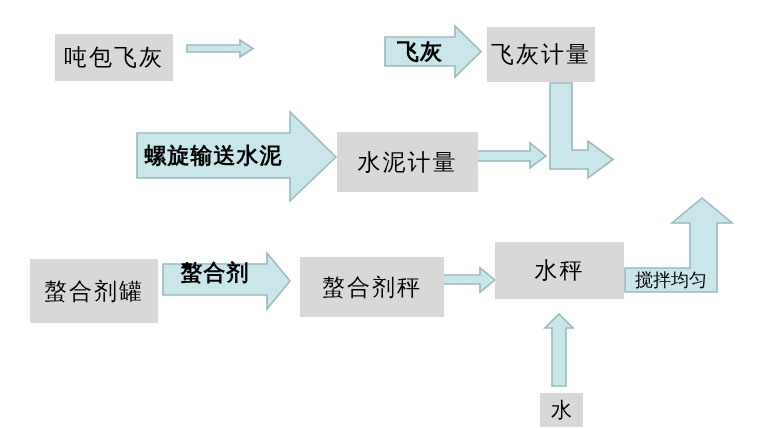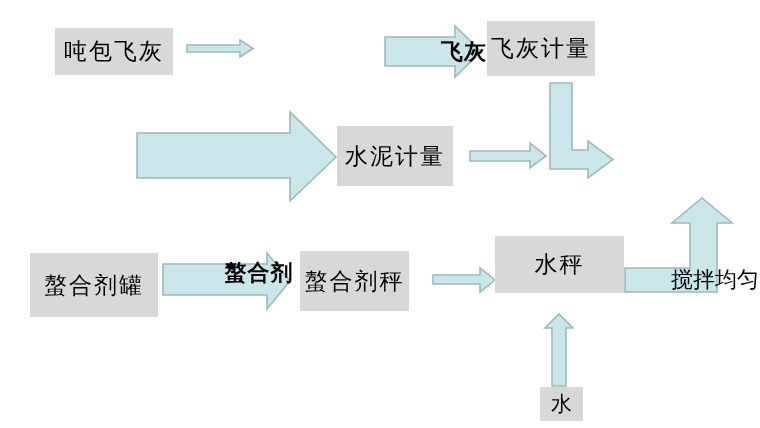--- a/index.html
+++ b/index.html
@@ -5,27 +5,27 @@
   html,body{margin:0;padding:0;background:#ffffff;}
   .canvas{
     position:relative;width:760px;height:428px;background:#ffffff;
     font-family:"DejaVu Serif","Liberation Serif",serif;color:#000;
     overflow:hidden;
   }
   .arrows{position:absolute;left:0;top:0;width:760px;height:428px;}
   .node{
     position:absolute;background:#d8d8d8;
     display:flex;align-items:center;justify-content:center;
-    font-size:23px;letter-spacing:2px;white-space:nowrap;
+    font-size:23px;letter-spacing:2px;white-space:nowrap;margin-top:6px;
   }
   .alabel{
     position:absolute;display:flex;align-items:center;justify-content:center;
-    font-weight:bold;font-size:22px;letter-spacing:1px;white-space:nowrap;padding-left:44px;
+    font-weight:bold;font-size:22px;letter-spacing:1px;white-space:nowrap;
   }
-  .alabel.small{font-weight:normal;font-size:22px;letter-spacing:0;}
+  .alabel.small{font-weight:normal;font-size:18px;letter-spacing:0;}
 </style>
 </head>
 <body>
 
 <div class="canvas">
 
   <svg class="arrows" width="760" height="428" viewBox="0 0 760 428" fill="#c9e6ea" stroke="#9cb9bd" stroke-width="1.6" stroke-linejoin="miter">
 
     <polygon points="187,45 240,45 240,40 253,48.5 240,57 240,52 187,52"></polygon>
 
@@ -41,23 +41,24 @@
 
     <polygon points="433,275 480,275 480,268 495,280 480,292 480,284 433,284"></polygon>
 
     <polygon points="625,268 690,268 690,223 672,223 702,198 732,223 717,223 717,292 625,292"></polygon>
 
     <polygon points="552,386 552,328 545,328 559,314 573,328 566,328 566,386"></polygon>
   </svg>
 
   <div class="node" style="left:55px;top:28px;width:118px;height:47px">吨包飞灰</div>
   <div class="node" style="left:487px;top:21px;width:108px;height:55px">飞灰计量</div>
-  <div class="node" style="left:337px;top:126px;width:116px;height:60px">水泥计量</div>
+  <div class="node" style="left:337px;top:126px;width:141px;height:60px">水泥计量</div>
   <div class="node" style="left:30px;top:253px;width:128px;height:64px">螯合剂罐</div>
-  <div class="node" style="left:300px;top:251px;width:109px;height:60px">螯合剂秤</div>
+  <div class="node" style="left:300px;top:251px;width:144px;height:60px">螯合剂秤</div>
   <div class="node" style="left:495px;top:236px;width:129px;height:57px">水秤</div>
   <div class="node" style="left:540px;top:387px;width:43px;height:34px;font-size:21px;letter-spacing:0">水</div>
 
   <div class="alabel" style="left:385px;top:37px;width:70px;height:29px">飞灰</div>
+  <div class="alabel" style="left:137px;top:133px;width:153px;height:45px">螺旋输送水泥</div>
   <div class="alabel" style="left:163px;top:264px;width:104px;height:17px">螯合剂</div>
   <div class="alabel small" style="left:625px;top:269px;width:92px;height:22px">搅拌均匀</div>
 
 </div>
 
 </body></html>

